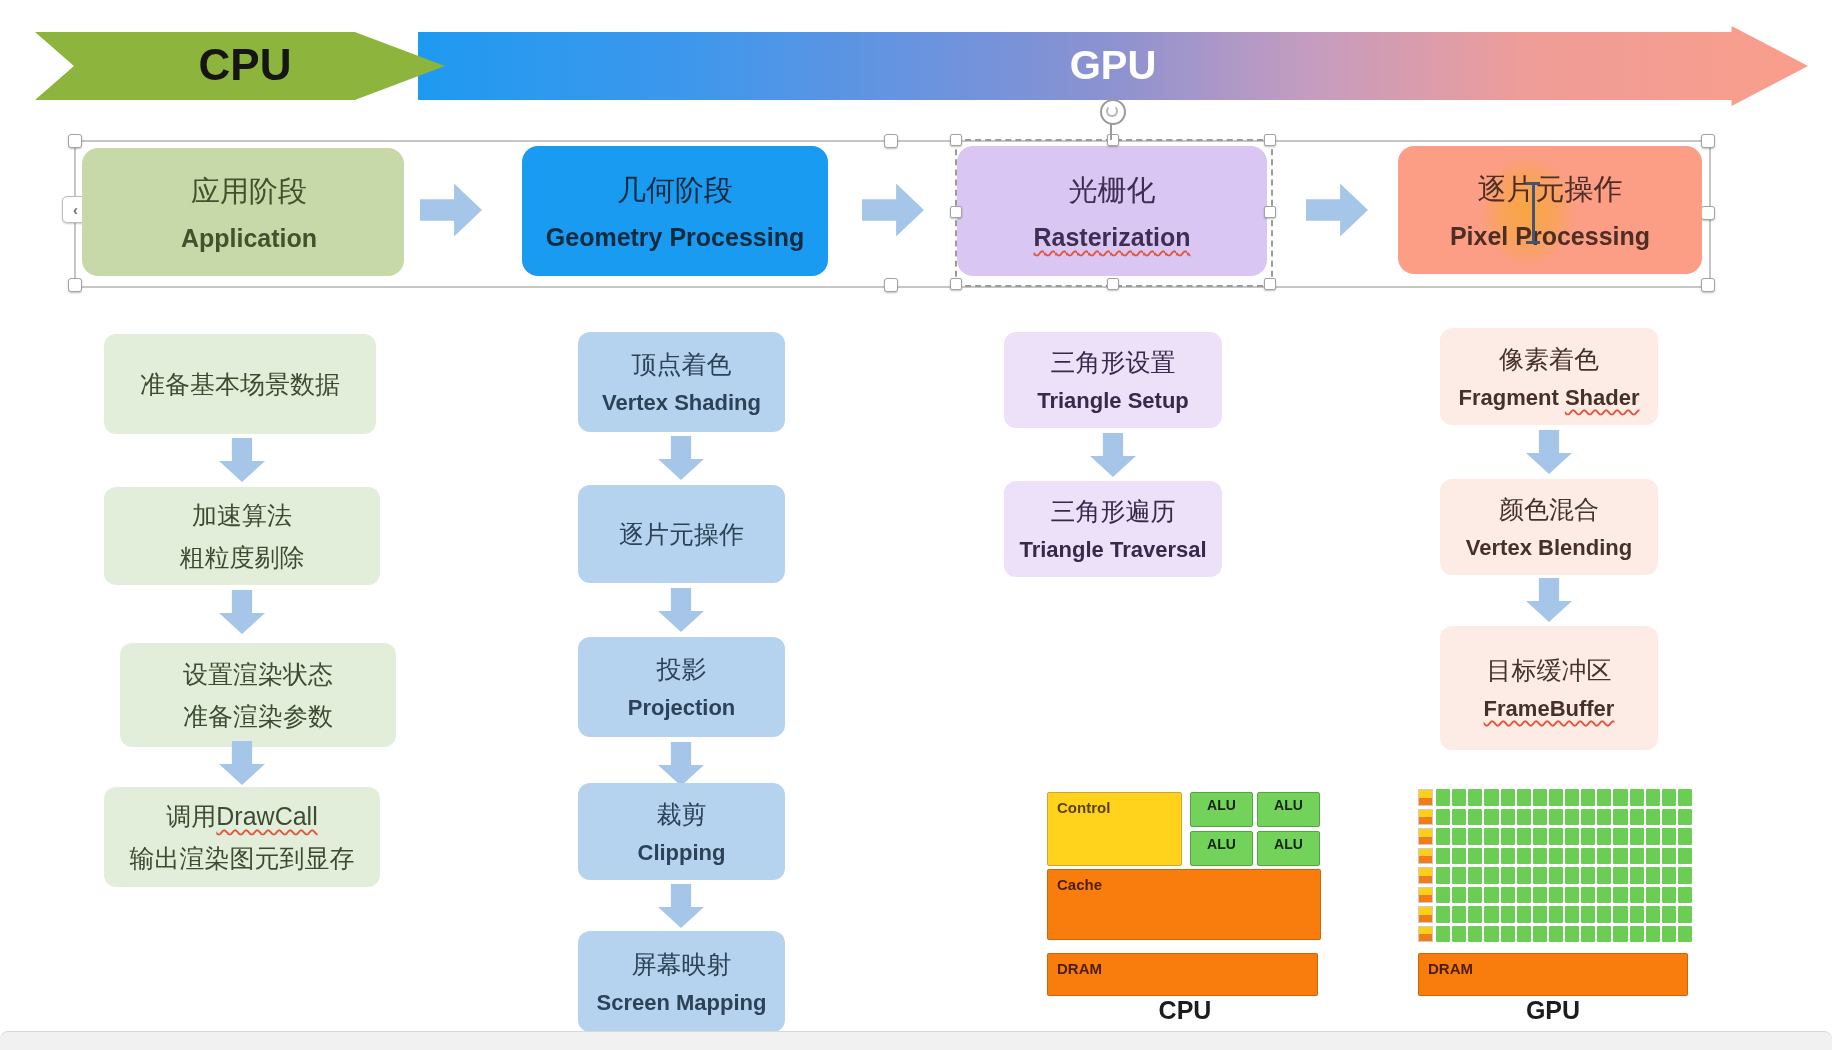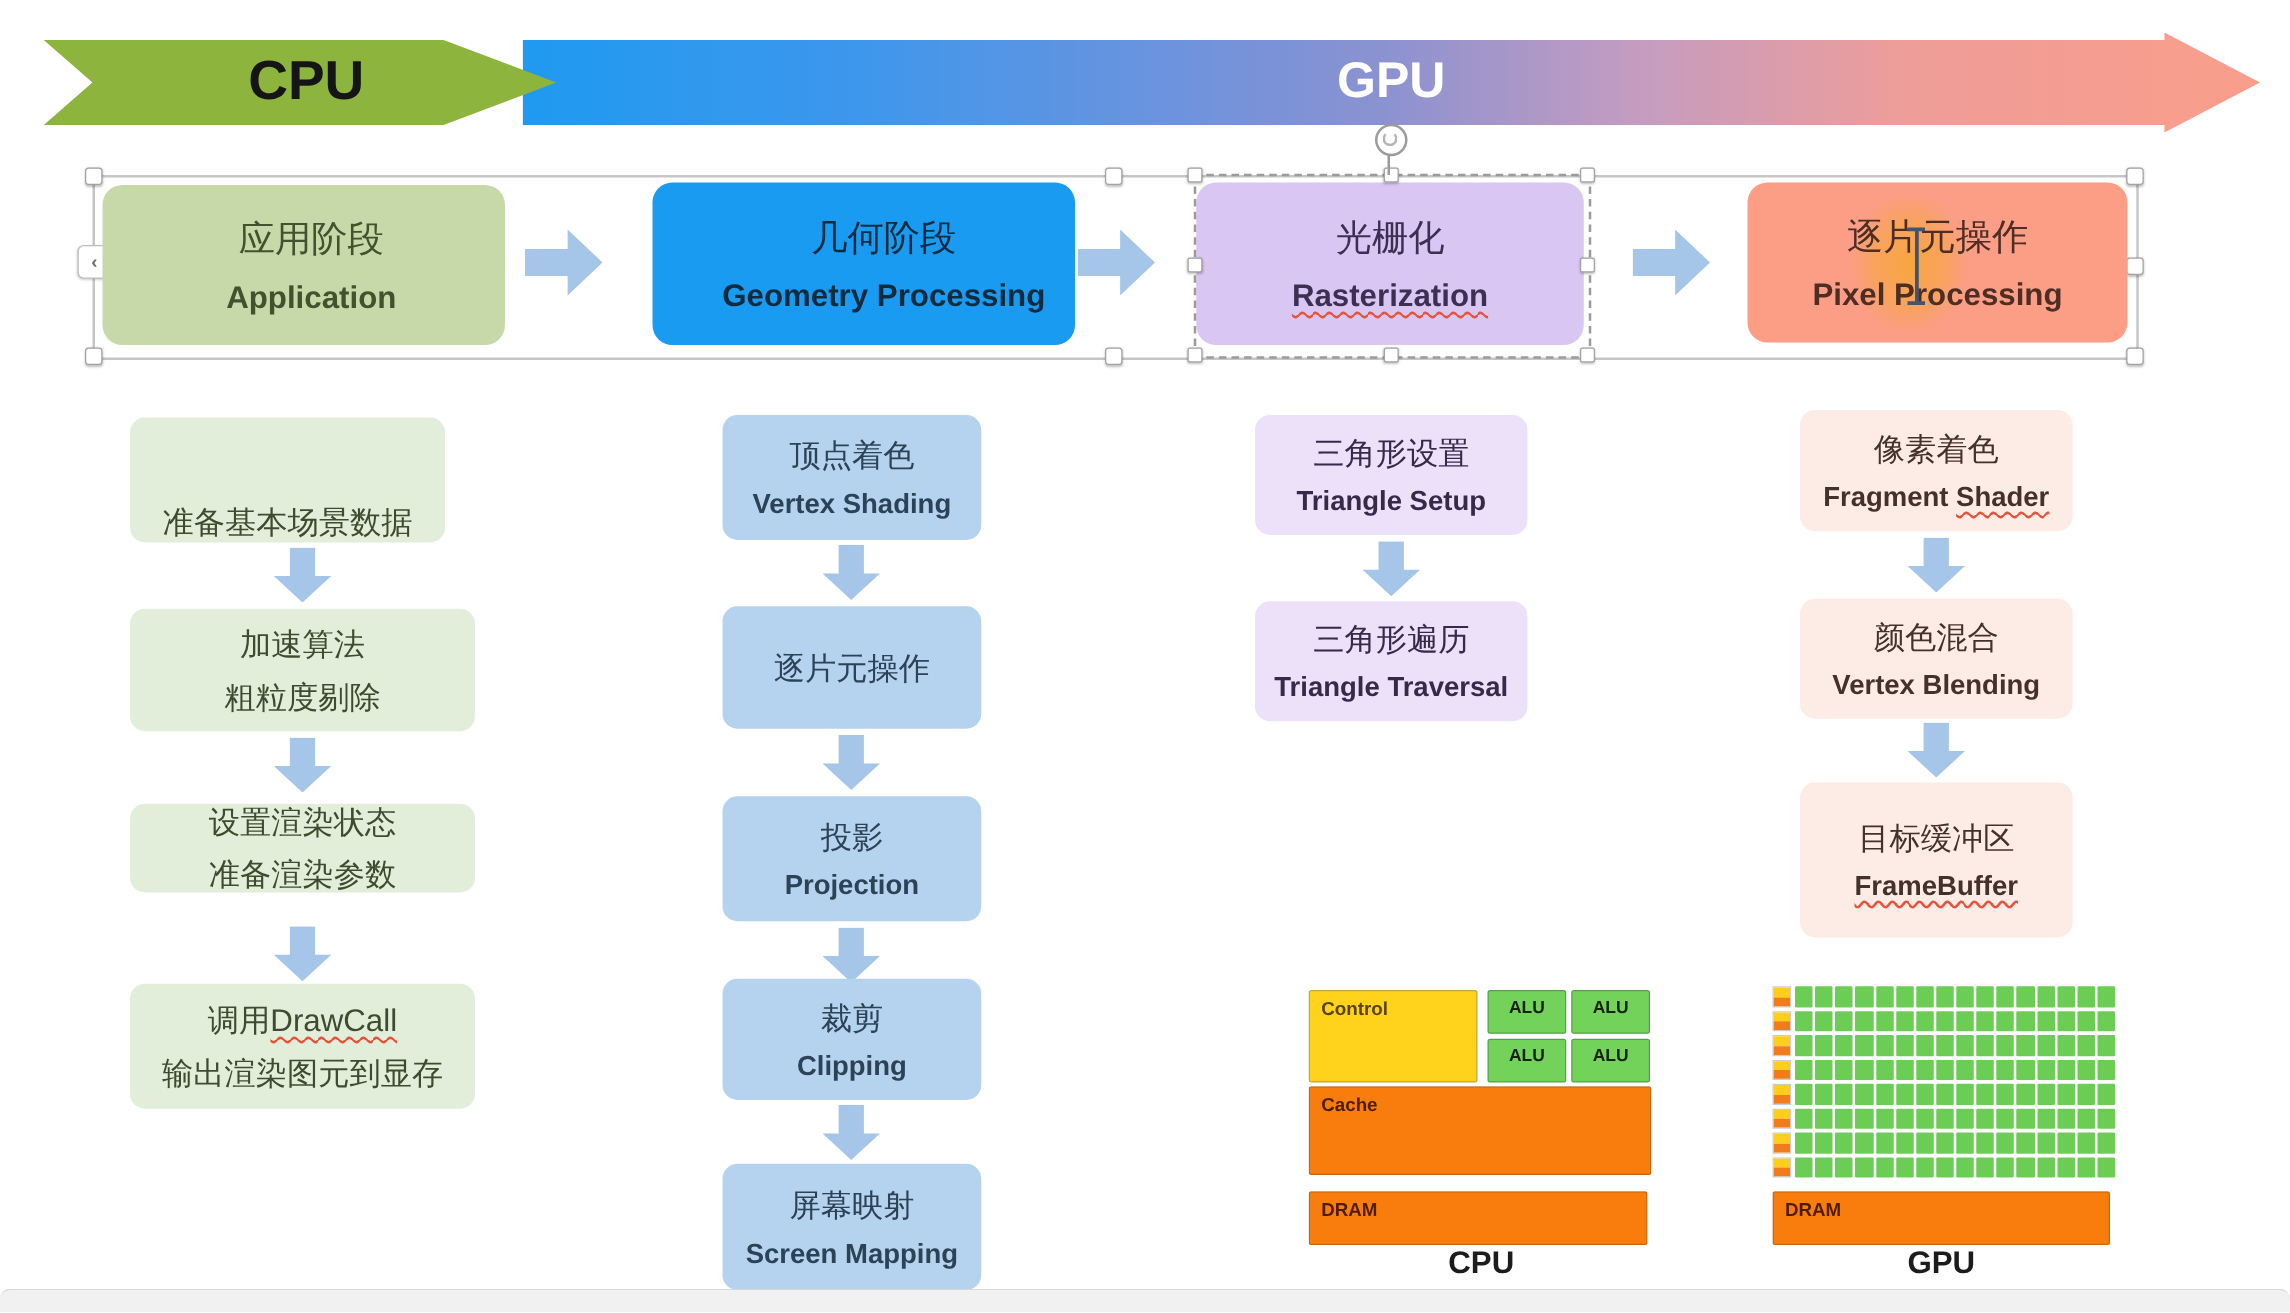--- a/index.html
+++ b/index.html
@@ -15,21 +15,21 @@
   .banner-label{position:absolute;transform:translate(-50%,-50%);font-weight:bold;}
   .cpu-label{left:245px;top:65px;font-size:44px;color:#151515;}
   .gpu-label{left:1113px;top:65px;font-size:40px;color:#ffffff;font-weight:600;}
   
   .box{position:absolute;border-radius:12px;display:flex;flex-direction:column;
        align-items:center;justify-content:center;text-align:center;}
   .stage{border-radius:16px;gap:12px;}
   .stage .zh{font-size:29px;}
   .stage .en{font-size:25px;font-weight:600;}
   .st-app{background:#c7d9a8;color:#42522f;}
-  .st-geo{background:#199bf1;color:#102a3e;padding-left:32px;}
+  .st-geo{background:#199bf1;color:#102a3e;}
   .st-ras{background:#d9c6f2;color:#3e2f52;}
   .st-pix{background:#fb9e85;color:#4d2d24;}
   
   .step{gap:9px;}
   .step .zh{font-size:25px;}
   .step .en{font-size:22px;font-weight:600;}
   .c1{background:#e3eeda;color:#3d4c31;}
   .c2{background:#b5d3ee;color:#2c4257;}
   .c3{background:#ece1f9;color:#37294a;}
   .c4{background:#fdece5;color:#45302a;}
@@ -140,30 +140,30 @@
   <div class="handle handle-sm" style="left:1107px;top:134px;"></div>
   <div class="handle handle-sm" style="left:1264px;top:134px;"></div>
   <div class="handle handle-sm" style="left:950px;top:206px;"></div>
   <div class="handle handle-sm" style="left:1264px;top:206px;"></div>
   <div class="handle handle-sm" style="left:950px;top:278px;"></div>
   <div class="handle handle-sm" style="left:1107px;top:278px;"></div>
   <div class="handle handle-sm" style="left:1264px;top:278px;"></div>
   <div class="abs rot-stem"></div>
   <div class="abs rot-ring"></div>
 
-  <div class="box step c1" style="left:104px;top:334px;width:252px;height:100px;justify-content:flex-end;">
+  <div class="box step c1" style="left:104px;top:334px;width:272px;height:100px;">
     <span class="zh">准备基本场景数据</span>
   </div>
   <div class="varr" style="left:219px;top:438px;"></div>
   <div class="box step c1" style="left:104px;top:487px;width:276px;height:98px;">
     <span class="zh">加速算法</span>
     <span class="zh">粗粒度剔除</span>
   </div>
   <div class="varr" style="left:219px;top:590px;"></div>
-  <div class="box step c1" style="left:104px;top:643px;width:276px;height:71px;">
+  <div class="box step c1" style="left:120px;top:643px;width:276px;height:104px;">
     <span class="zh">设置渲染状态</span>
     <span class="zh">准备渲染参数</span>
   </div>
   <div class="varr" style="left:219px;top:741px;"></div>
   <div class="box step c1" style="left:104px;top:787px;width:276px;height:100px;">
     <span class="line zh"><span>调用</span><span class="sq">DrawCall</span></span>
     <span class="zh">输出渲染图元到显存</span>
   </div>
 
   <div class="box step c2" style="left:578px;top:332px;width:207px;height:100px;">

